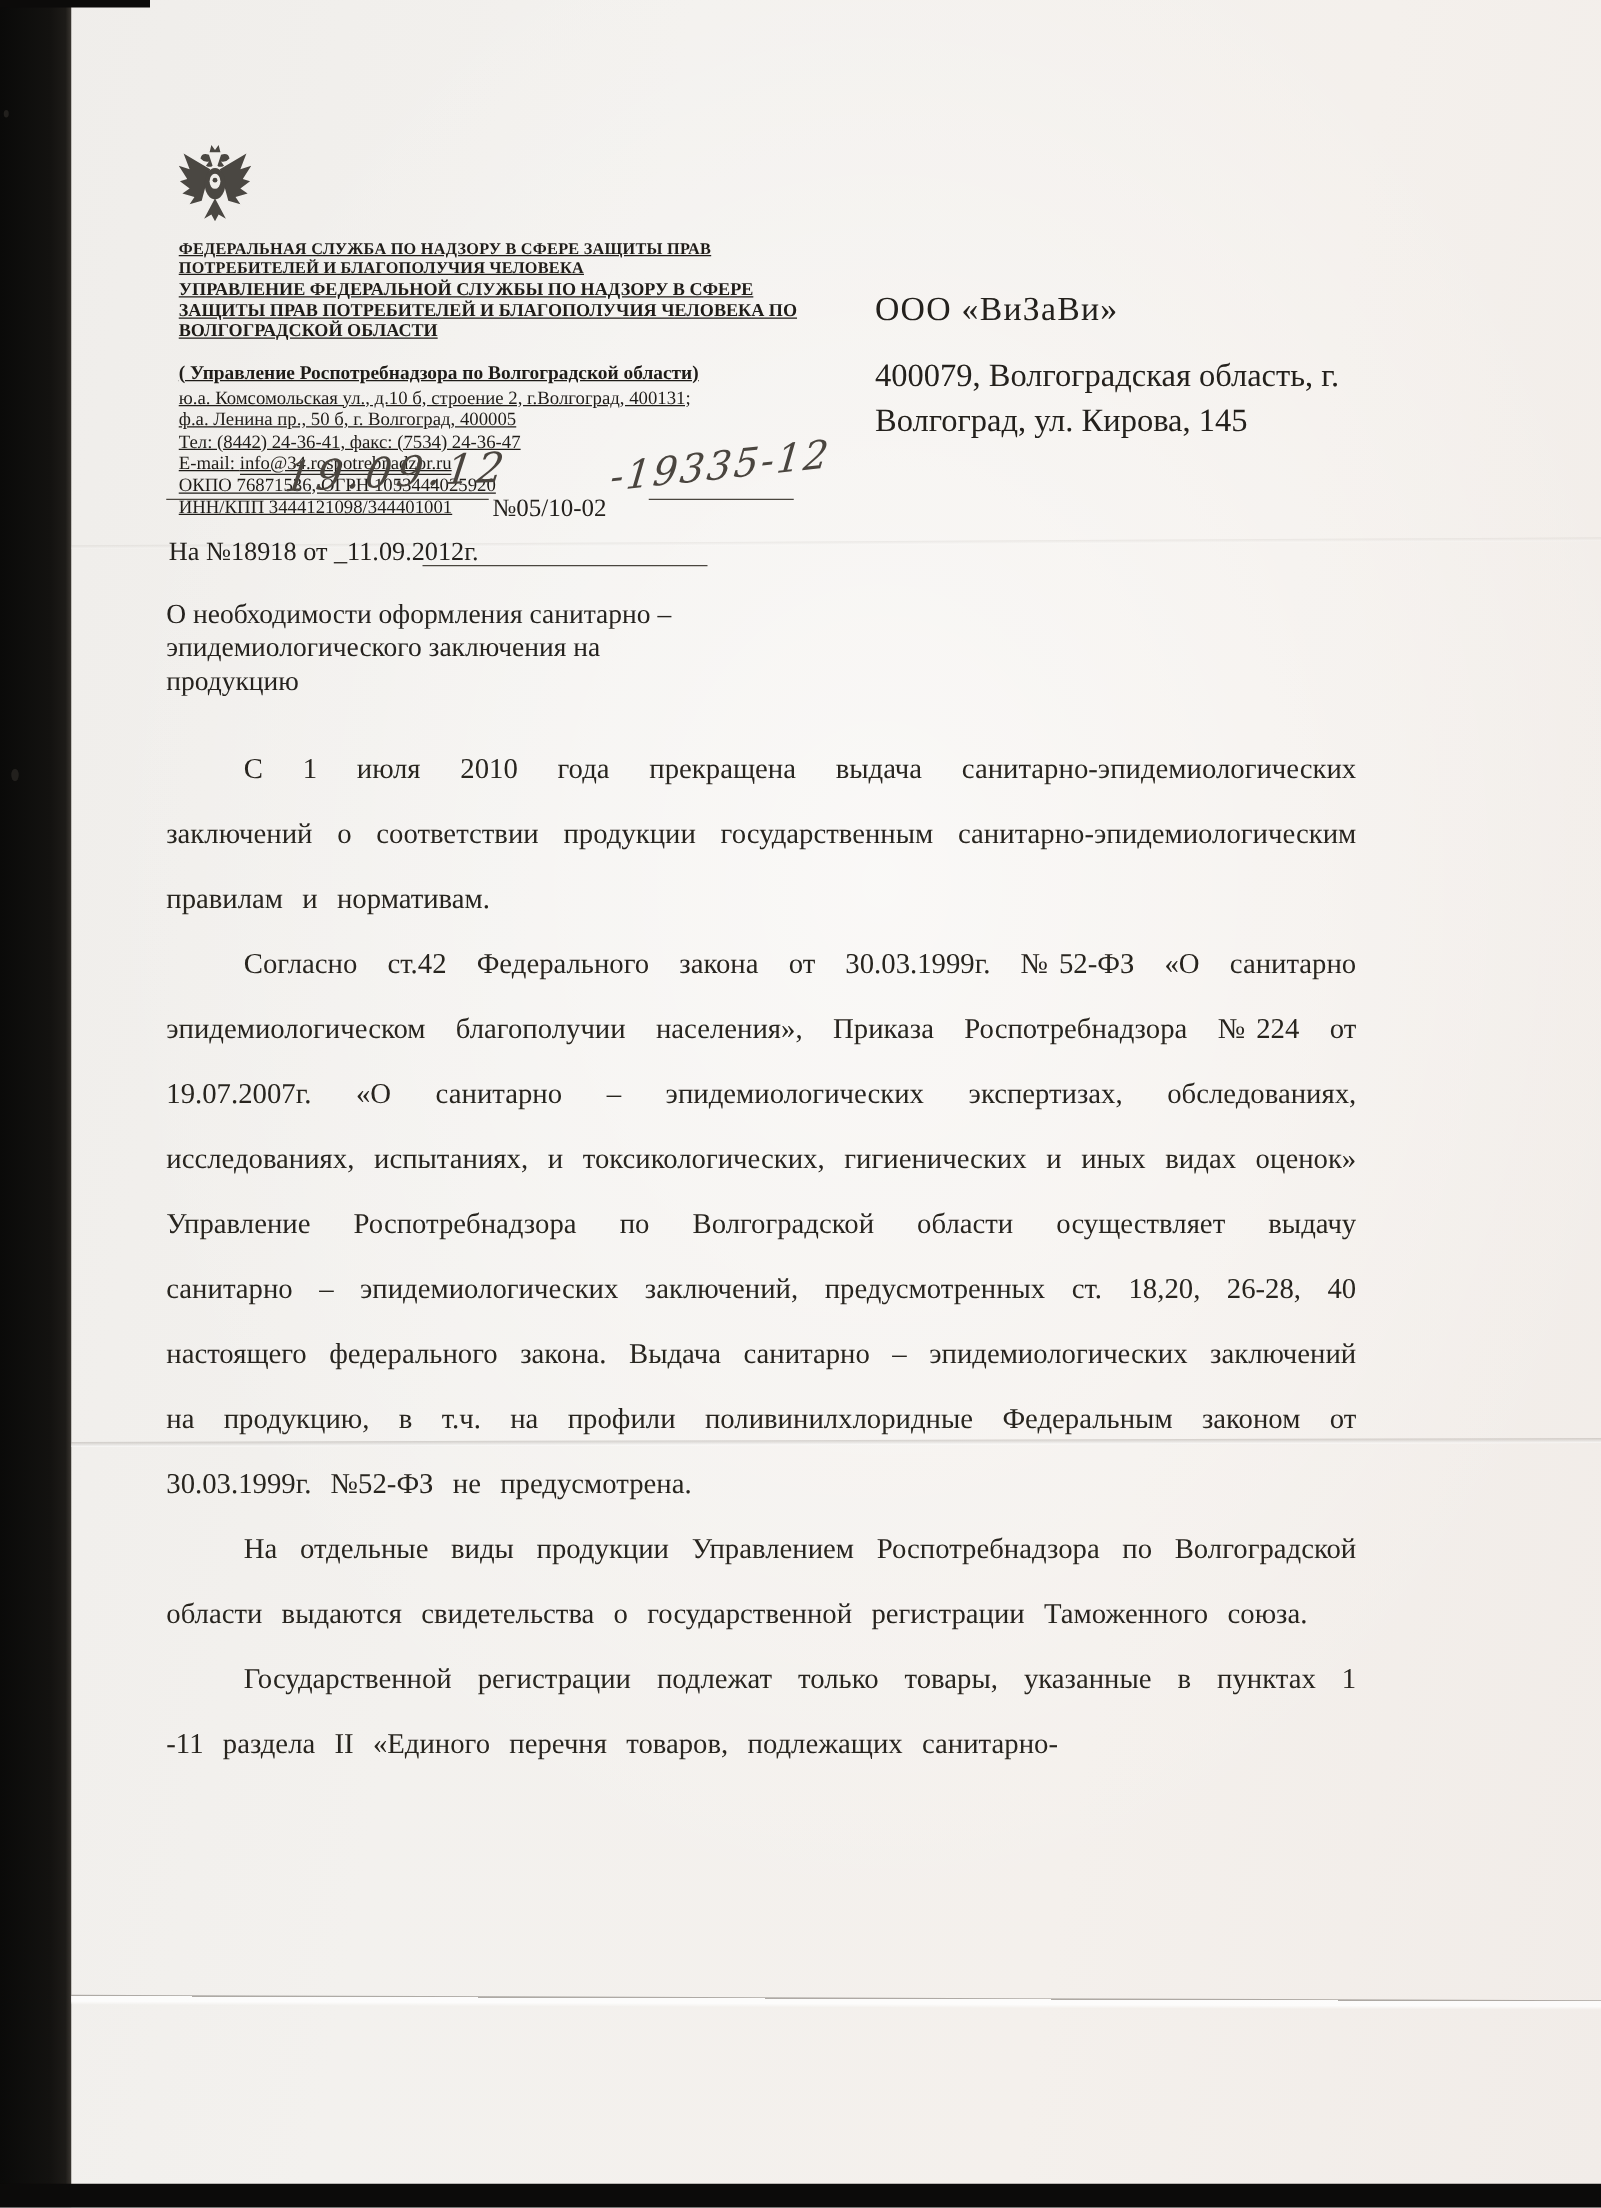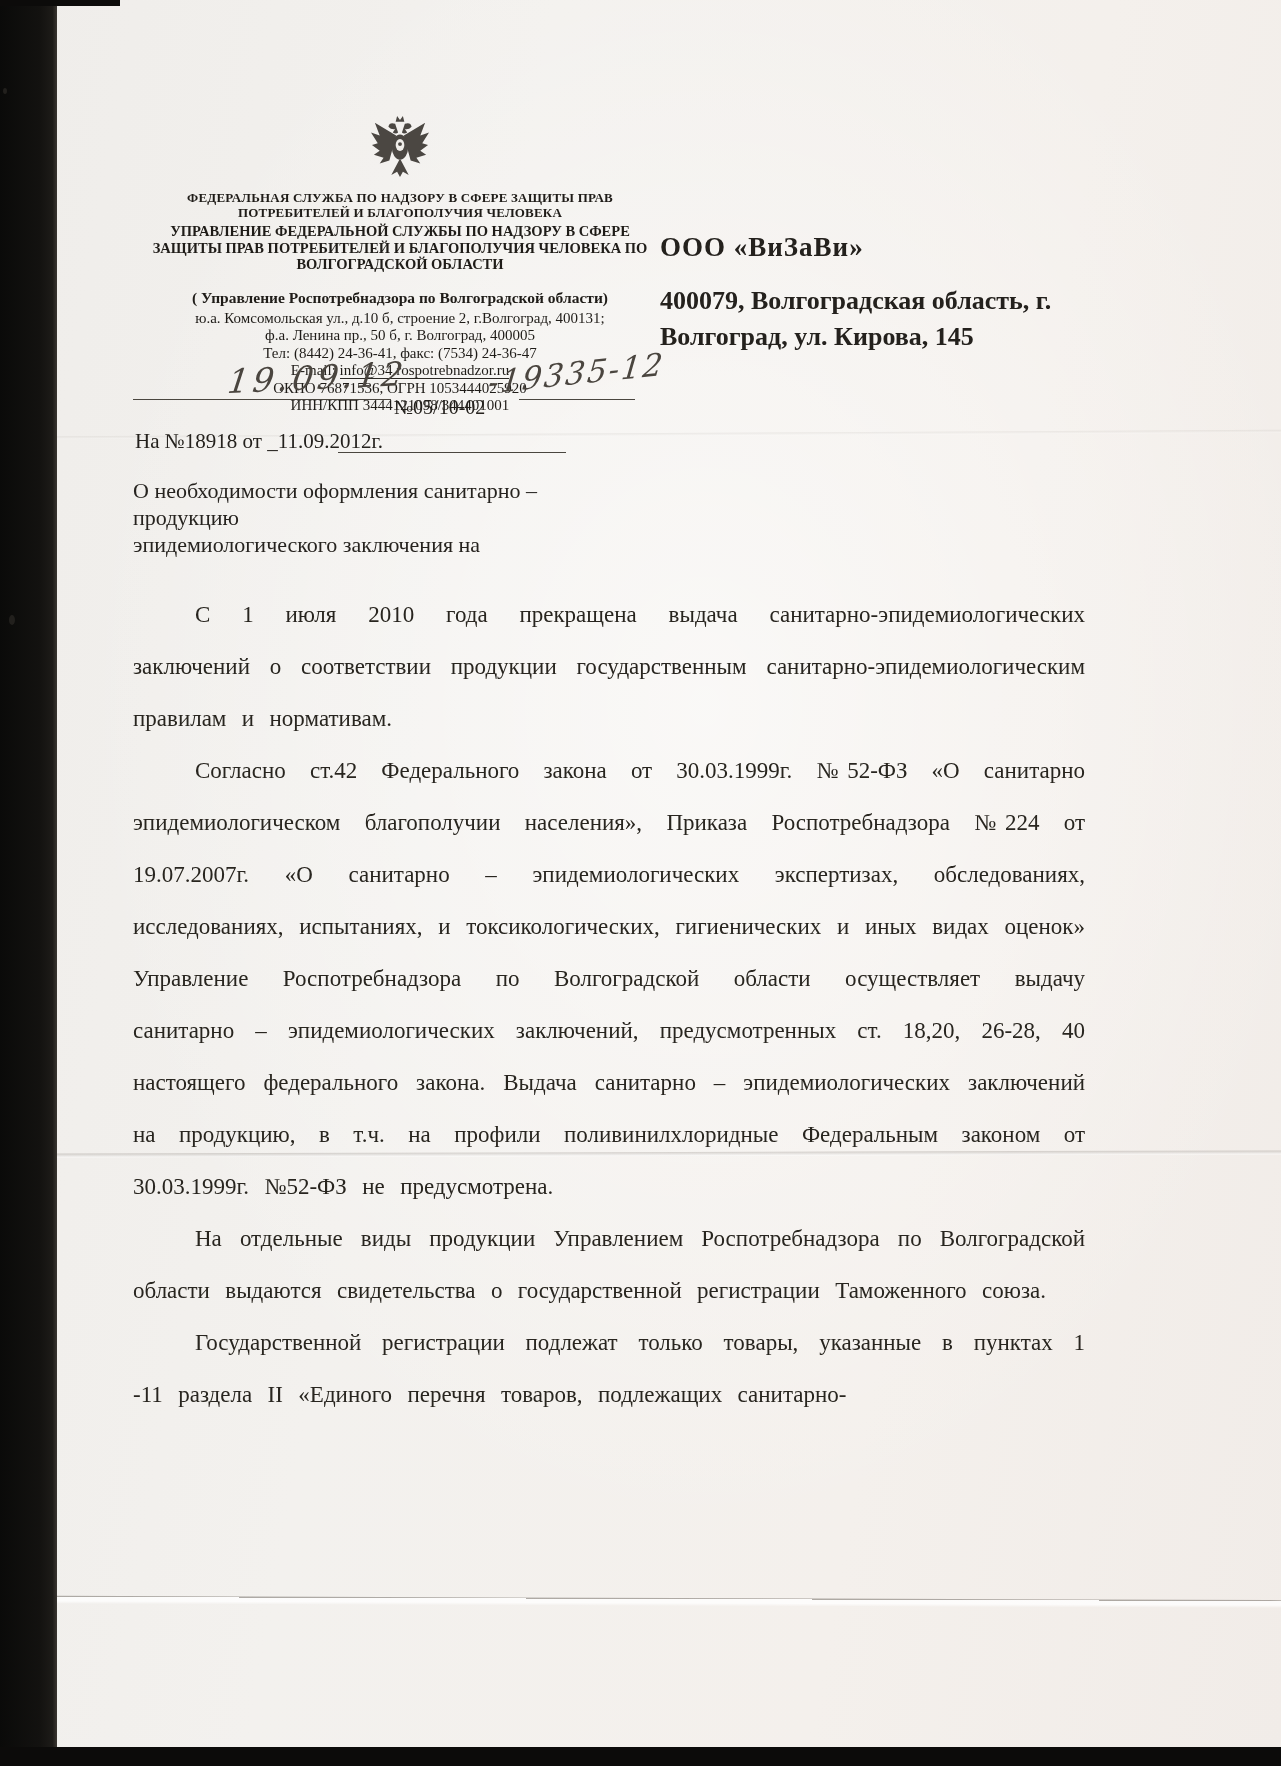--- a/index.html
+++ b/index.html
@@ -19,42 +19,42 @@
   .speck{position:absolute;background:#22201d;border-radius:50%;}
   .crease{position:absolute;left:57px;right:0;pointer-events:none;}
   .crease-a{top:1152px;height:4px;
     background:linear-gradient(180deg,rgba(120,112,104,.28),rgba(255,255,255,.6));transform:rotate(-.15deg);}
   .crease-b{top:1598px;height:8px;
     background:linear-gradient(180deg,rgba(90,84,77,.45) 0 1px,rgba(255,255,255,.8) 1px 5px,rgba(240,236,231,0));transform:rotate(.2deg);}
   .crease-c{top:433px;height:3px;opacity:.45;
     background:linear-gradient(180deg,rgba(130,122,112,.25),rgba(255,255,255,.5));transform:rotate(-.3deg);}
 
   
-  .letterhead{position:absolute;left:143px;top:114px;width:514px;text-align:center;color:#1f1c18;}
+  .letterhead{position:absolute;left:143px;top:114px;width:514px;text-align:left;color:#1f1c18;text-decoration:underline;}
   .emblem{display:inline-block;margin-bottom:6px;opacity:.88;}
   .lh-org1{font-family:"Liberation Serif",serif;font-weight:bold;font-size:13px;line-height:15px;letter-spacing:.2px;}
   .lh-org2{font-weight:bold;font-size:14.5px;line-height:16.5px;margin-top:3px;}
   .lh-org3{font-weight:bold;font-size:15.5px;line-height:18px;margin-top:16px;}
   .lh-addr{font-size:15px;line-height:17.5px;}
   .lh-addr.first{margin-top:3px;}
   .lh-email .em{border-bottom:1px solid #2a2723;}
 
   
   .ref-underline{position:absolute;border-bottom:1.6px solid #4a463f;}
   .ul-a{left:133px;top:399px;width:258px;}
   .ul-b{left:519px;top:399px;width:116px;}
   .ul-c{left:338px;top:452px;width:228px;}
   .ref-number{position:absolute;left:394px;top:396px;font-size:20px;color:#24211d;}
   .reply-line{position:absolute;left:135px;top:429px;font-size:21px;color:#24211d;}
   .hand{position:absolute;font-family:"DejaVu Serif",serif;font-style:italic;color:#4a453f;}
   .hand-date{left:228px;top:358px;font-size:33px;letter-spacing:4px;transform:rotate(-2.5deg) skewX(-10deg);}
   .hand-num{left:488px;top:355px;font-size:31px;letter-spacing:2px;transform:rotate(-6deg) skewX(-12deg);}
 
   
-  .recipient{position:absolute;left:660px;top:232px;width:400px;color:#24211d;font-weight:bold;}
+  .recipient{position:absolute;left:700px;top:232px;width:400px;color:#24211d;}
   .rc-name{font-size:27px;letter-spacing:1px;}
   .rc-addr{margin-top:20px;font-size:26px;line-height:36px;}
 
   
   .subject{position:absolute;left:133px;top:477px;width:480px;font-size:22px;line-height:27px;color:#26231f;}
 
   
   .body-text{position:absolute;left:133px;top:589px;width:952px;font-size:23px;line-height:52px;
     text-align:justify;word-spacing:.42em;color:#28251f;}
   .body-text p{margin:0;text-indent:62px;}
@@ -111,22 +111,22 @@
   <div class="recipient">
     <div class="rc-name">ООО  «ВиЗаВи»</div>
     <div class="rc-addr">
       <div>400079, Волгоградская область, г.</div>
       <div>Волгоград, ул. Кирова, 145</div>
     </div>
   </div>
 
   <div class="subject">
     <div>О необходимости оформления санитарно –</div>
+    <div>эпидемиологического заключения  на</div>
     <div>продукцию</div>
-    <div>эпидемиологического заключения  на</div>
   </div>
 
   <div class="body-text">
     <p>С 1 июля 2010 года прекращена выдача санитарно-эпидемиологических заключений о соответствии продукции государственным санитарно-эпидемиологическим правилам и нормативам.</p>
     <p>Согласно ст.42 Федерального закона от 30.03.1999г. №52-ФЗ «О санитарно эпидемиологическом благополучии населения», Приказа Роспотребнадзора №224 от 19.07.2007г. «О санитарно – эпидемиологических экспертизах, обследованиях, исследованиях, испытаниях, и токсикологических, гигиенических и иных видах оценок» Управление Роспотребнадзора по Волгоградской области осуществляет выдачу санитарно – эпидемиологических заключений, предусмотренных ст. 18,20, 26-28, 40 настоящего федерального закона. Выдача санитарно – эпидемиологических заключений на продукцию, в т.ч. на профили поливинилхлоридные Федеральным законом от 30.03.1999г. №52-ФЗ не предусмотрена.</p>
     <p>На отдельные виды продукции Управлением Роспотребнадзора по Волгоградской области выдаются свидетельства о государственной регистрации Таможенного союза.</p>
     <p>Государственной регистрации подлежат только товары, указанные в пунктах 1 -11 раздела II «Единого перечня товаров, подлежащих санитарно-</p>
   </div>
 
 </div>

